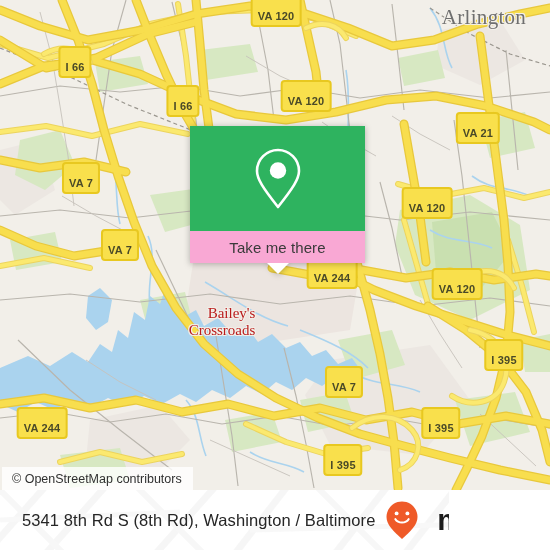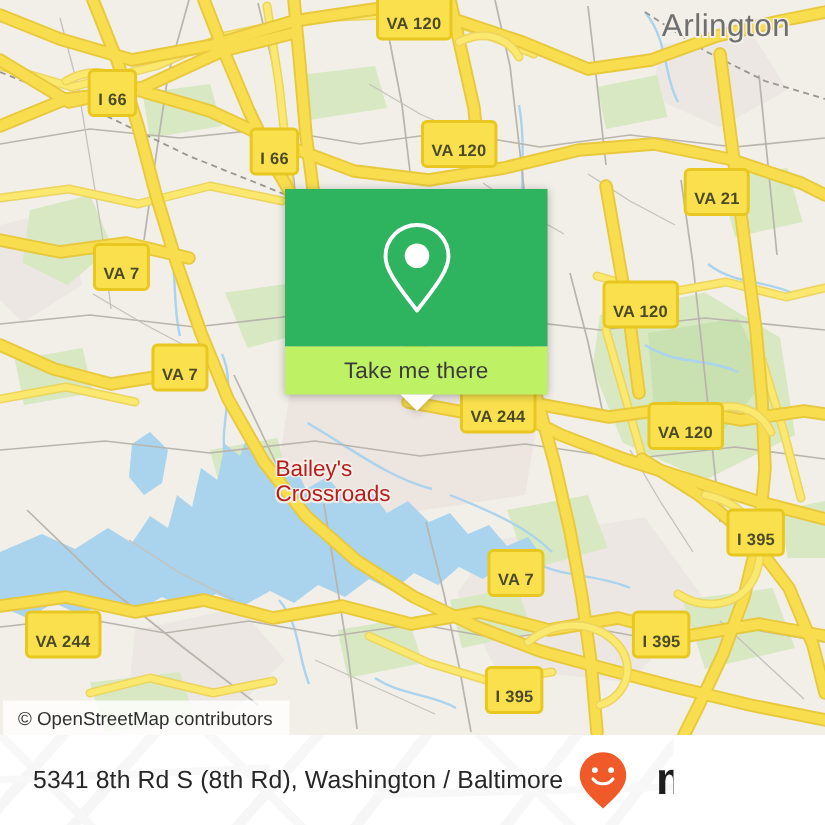--- a/index.html
+++ b/index.html
@@ -37,22 +37,22 @@
     top: 0;
     width: 550px;
     height: 490px;
     display: block;
   }
 
   
   .place-label {
     position: absolute;
     color: #7b7b7b;
-    font-family: Liberation Sans, sans-serif;
-    text-align: left;
+    font-family: Liberation Serif, serif;
+    text-align: right;
     white-space: pre;
     line-height: 1.12;
     pointer-events: none;
     text-shadow:
        1px 0 0 rgba(242,239,233,.95), -1px 0 0 rgba(242,239,233,.95),
        0 1px 0 rgba(242,239,233,.95), 0 -1px 0 rgba(242,239,233,.95),
        1px 1px 0 rgba(242,239,233,.95), -1px -1px 0 rgba(242,239,233,.95),
        1px -1px 0 rgba(242,239,233,.95), -1px 1px 0 rgba(242,239,233,.95);
   }
   .place-city {
@@ -94,21 +94,21 @@
   }
   #popup-head {
     height: 105px;
     background: #2eb35f;
     display: flex;
     align-items: center;
     justify-content: center;
   }
   #popup-body {
     position: relative;
-    background: #bef264;
+    background: #f9a8d4;
     height: 32px;
     display: flex;
     align-items: center;
     justify-content: center;
   }
   #popup-label {
     font-family: "Liberation Sans", sans-serif;
     font-size: 15px;
     color: #3a3a3a;
     letter-spacing: .1px;

